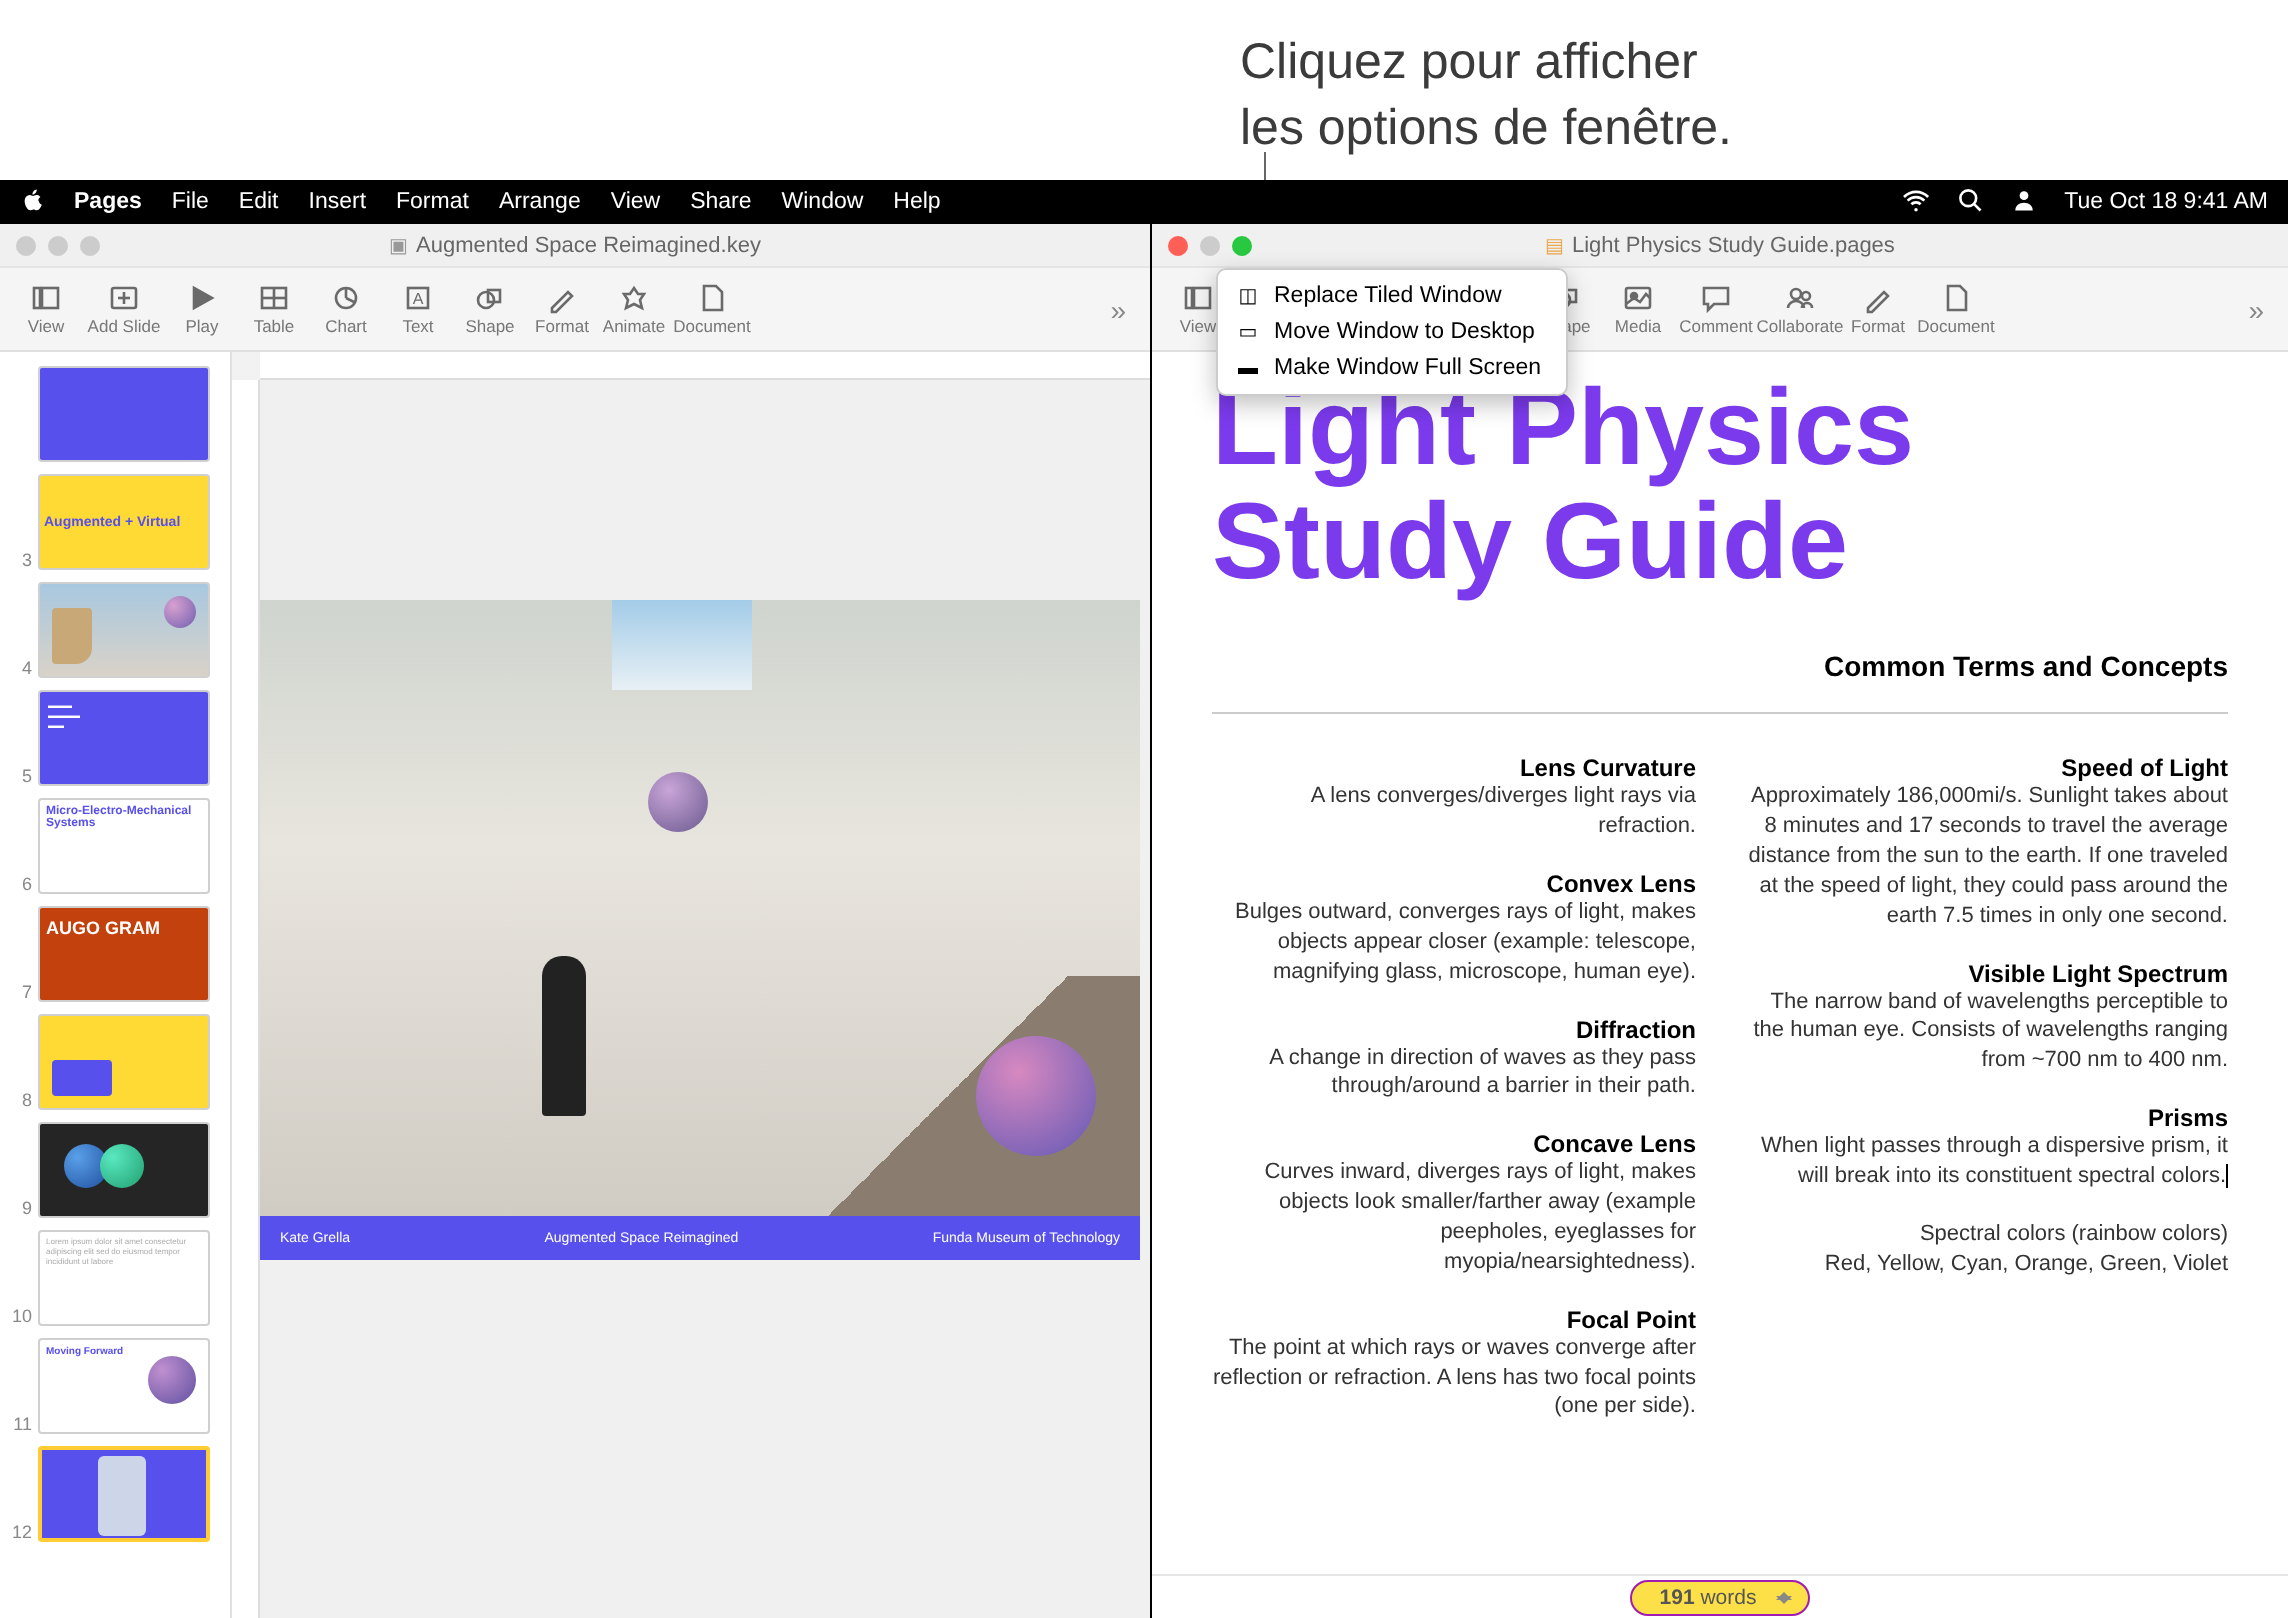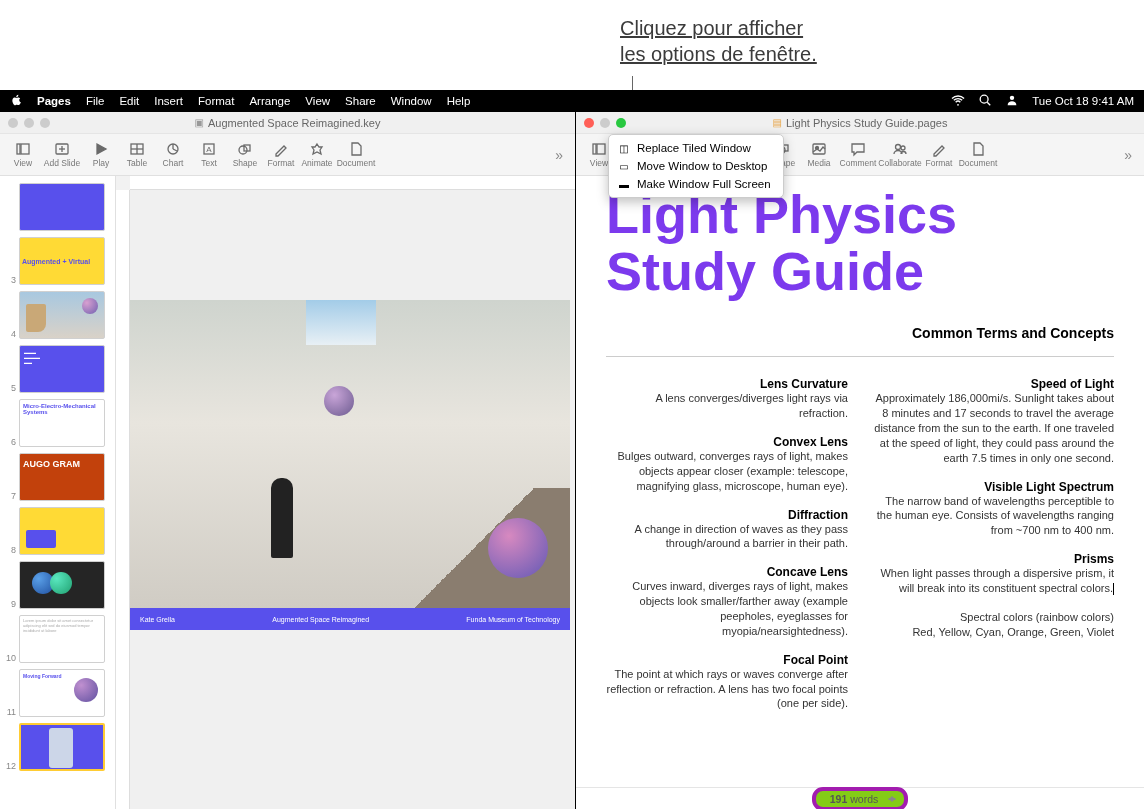--- a/index.html
+++ b/index.html
@@ -1,17 +1,17 @@
 <!DOCTYPE html>
 <html><head>
 <meta charset="utf-8">
 <style>
 * { margin: 0; padding: 0; box-sizing: border-box; }
 body { font-family: -apple-system, "Helvetica Neue", Helvetica, Arial, sans-serif; background: #fff; width: 1144px; height: 809px; overflow: hidden; }
-.callout { position: absolute; top: 15px; left: 620px; font-size: 20px; color: #3b3b3b; line-height: 1.3; text-decoration: underline; }
+.callout { position: absolute; top: 15px; left: 620px; font-size: 25px; color: #3b3b3b; line-height: 1.3; }
 .callout-line { position: absolute; top: 76px; left: 632px; width: 1px; height: 48px; background: #666; }
 .desktop { position: absolute; top: 90px; left: 0; width: 1144px; height: 618px; }
 .menubar { height: 22px; background: #000; color: #fff; display: flex; align-items: center; font-size: 11.5px; padding: 0 10px; }
 .menubar-left { display: flex; align-items: center; gap: 15px; }
 .menubar-right { margin-left: auto; display: flex; align-items: center; gap: 13px; }
 .apple-logo svg { width: 12px; height: 12px; fill: #fff; }
 .menu-item { cursor: default; }
 .menu-item.bold { font-weight: 600; }
 .status-icon svg { width: 14px; height: 14px; fill: #fff; }
 .splitarea { display: flex; height: 697px; }
@@ -55,21 +55,21 @@
 .doc-title { font-size: 54px; font-weight: 700; color: #7c3aed; line-height: 1.05; margin-bottom: 26px; }
 .doc-subtitle { text-align: right; font-weight: 700; font-size: 14px; margin-bottom: 15px; }
 .doc-hr { height: 1px; background: #ccc; margin-bottom: 20px; }
 .doc-cols { display: flex; gap: 24px; font-size: 11px; text-align: right; }
 .doc-col { flex: 1; }
 .term { margin-bottom: 14px; }
 .term-h { font-weight: 700; font-size: 12px; }
 .term-p { color: #333; line-height: 1.35; }
 .cursor { display:inline-block; width:1px; height:12px; background:#000; vertical-align:middle; }
 .statusbar { height: 22px; border-top: 1px solid #e5e5e5; display: flex; align-items: center; justify-content: center; font-size: 10.5px; color: #555; }
-.wordcount { background: #84cc16; border: 4px solid #a21caf; border-radius: 11px; padding: 2px 26px 2px 14px; position: relative; }
+.wordcount { background: #fde047; border: 1px solid #a21caf; border-radius: 11px; padding: 2px 26px 2px 14px; position: relative; }
 .wordcount::after { content: ''; position: absolute; right: 8px; top: 5px; width: 0; height: 0; border-left: 4px solid transparent; border-right: 4px solid transparent; border-bottom: 4px solid #888; }
 .wordcount::before { content: ''; position: absolute; right: 8px; bottom: 5px; width: 0; height: 0; border-left: 4px solid transparent; border-right: 4px solid transparent; border-top: 4px solid #888; }
 .wc-num { font-weight: 700; }
 .green-menu { position: absolute; top: 22px; left: 32px; background: #fff; border: 1px solid #ccc; border-radius: 5px; box-shadow: 0 4px 12px rgba(0,0,0,0.25); padding: 4px 0; font-size: 11.5px; z-index: 50; }
 .gm-item { display: flex; align-items: center; gap: 6px; padding: 3px 12px 3px 8px; cursor: default; }
 .gm-icon { width: 14px; text-align: center; font-size: 10px; }
 
 .th-purple { background: #5850ec; }
 .th-yellow { background: #ffda35; color: #5850ec; font-weight: 700; display: flex; flex-direction: column; justify-content: center; padding: 2px; font-size: 7px; }
 .th-white { background: #fff; color: #5850ec; font-weight: 700; padding: 3px; font-size: 6px; }

